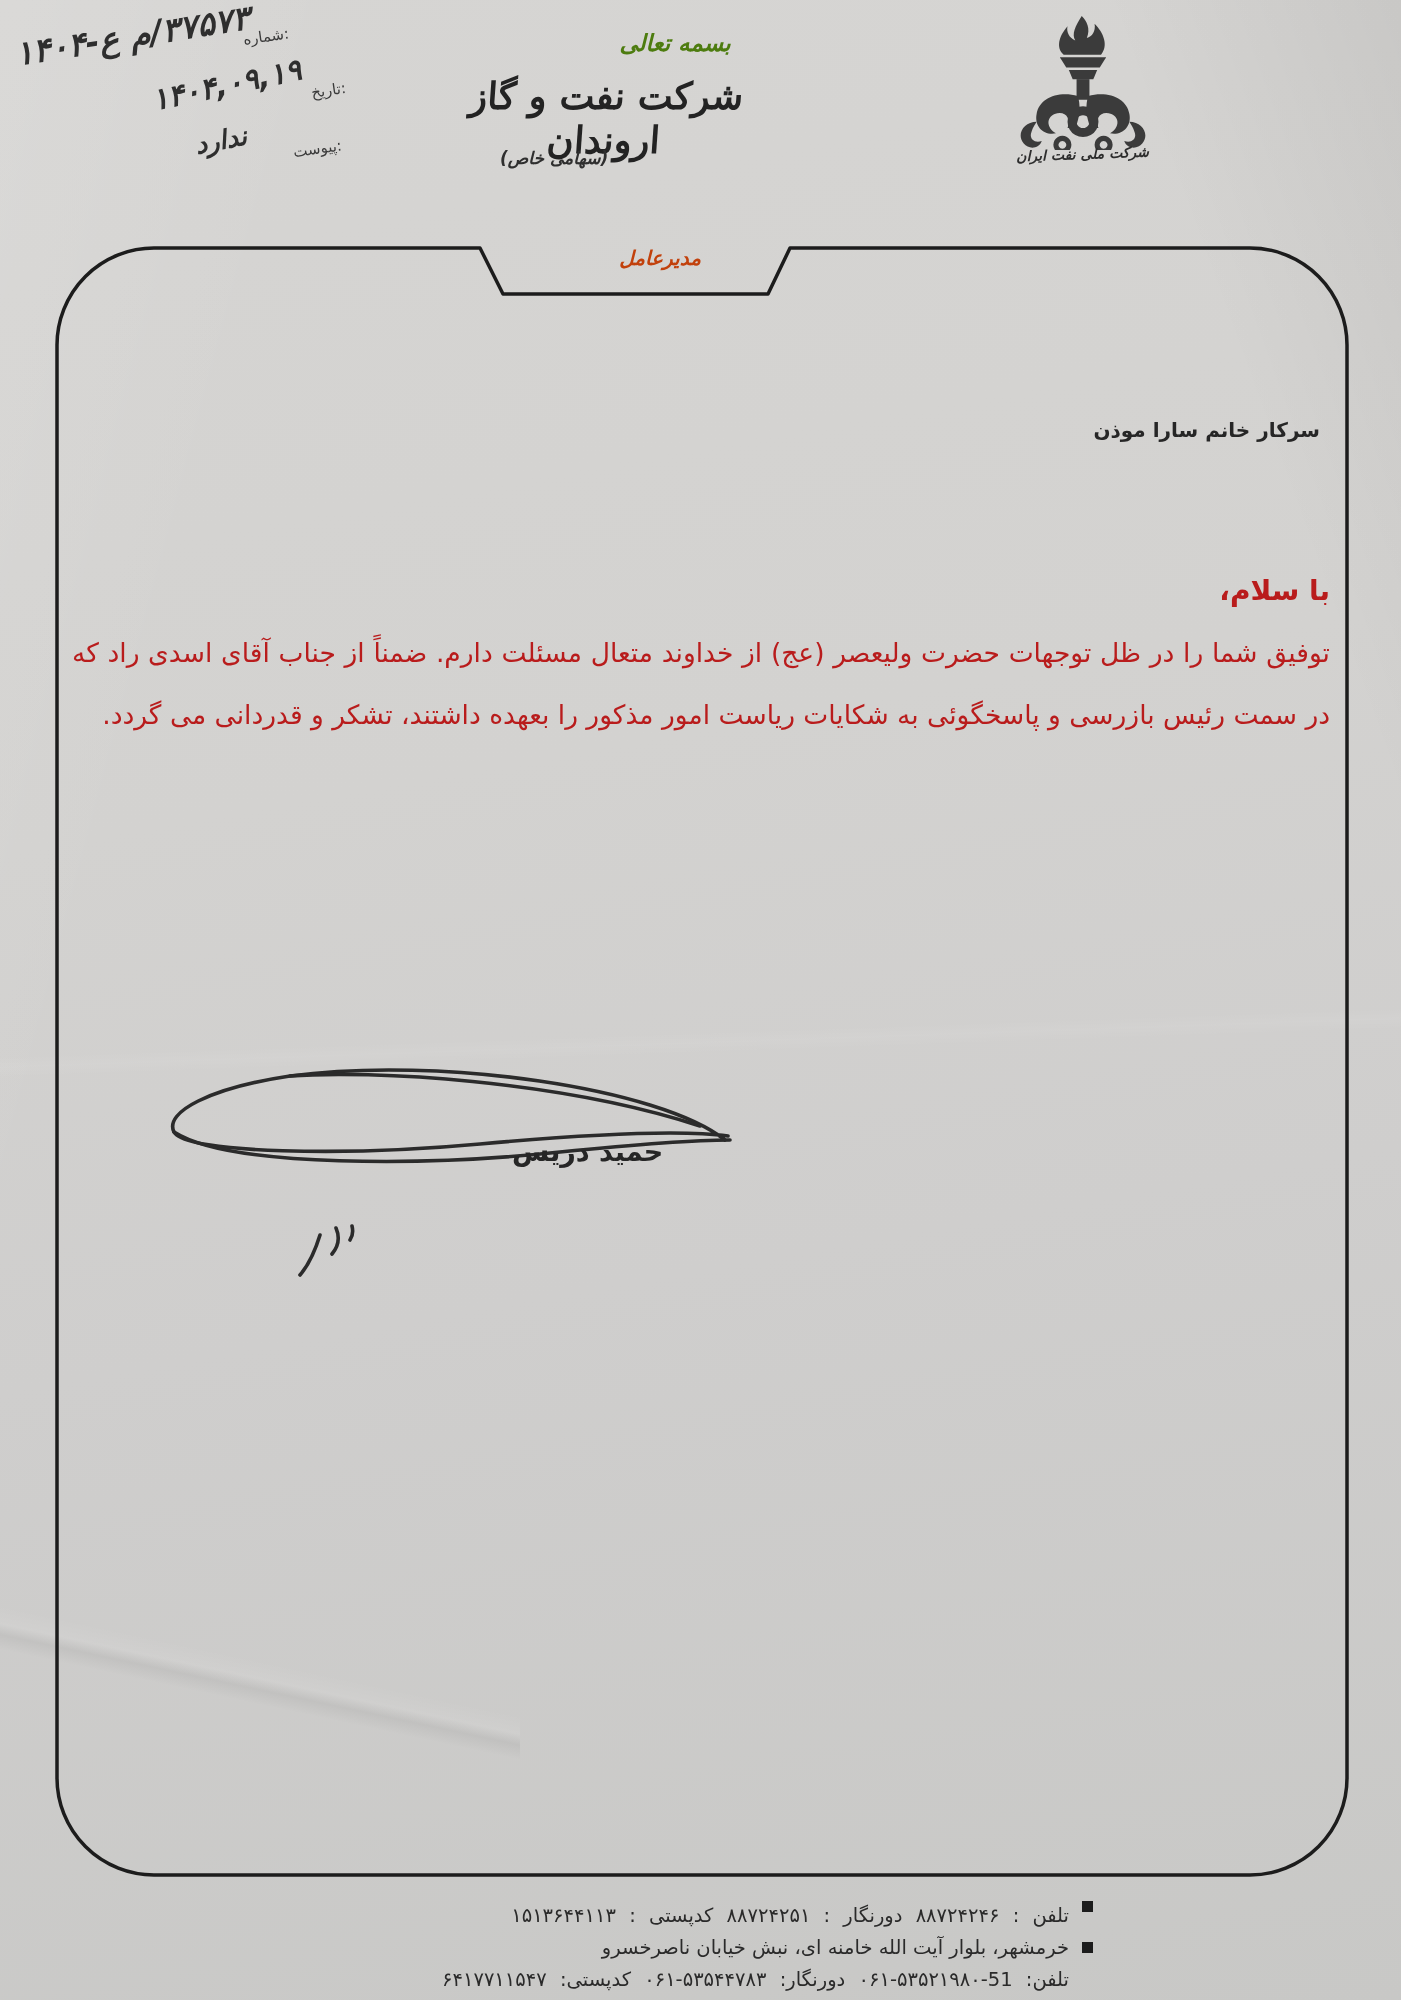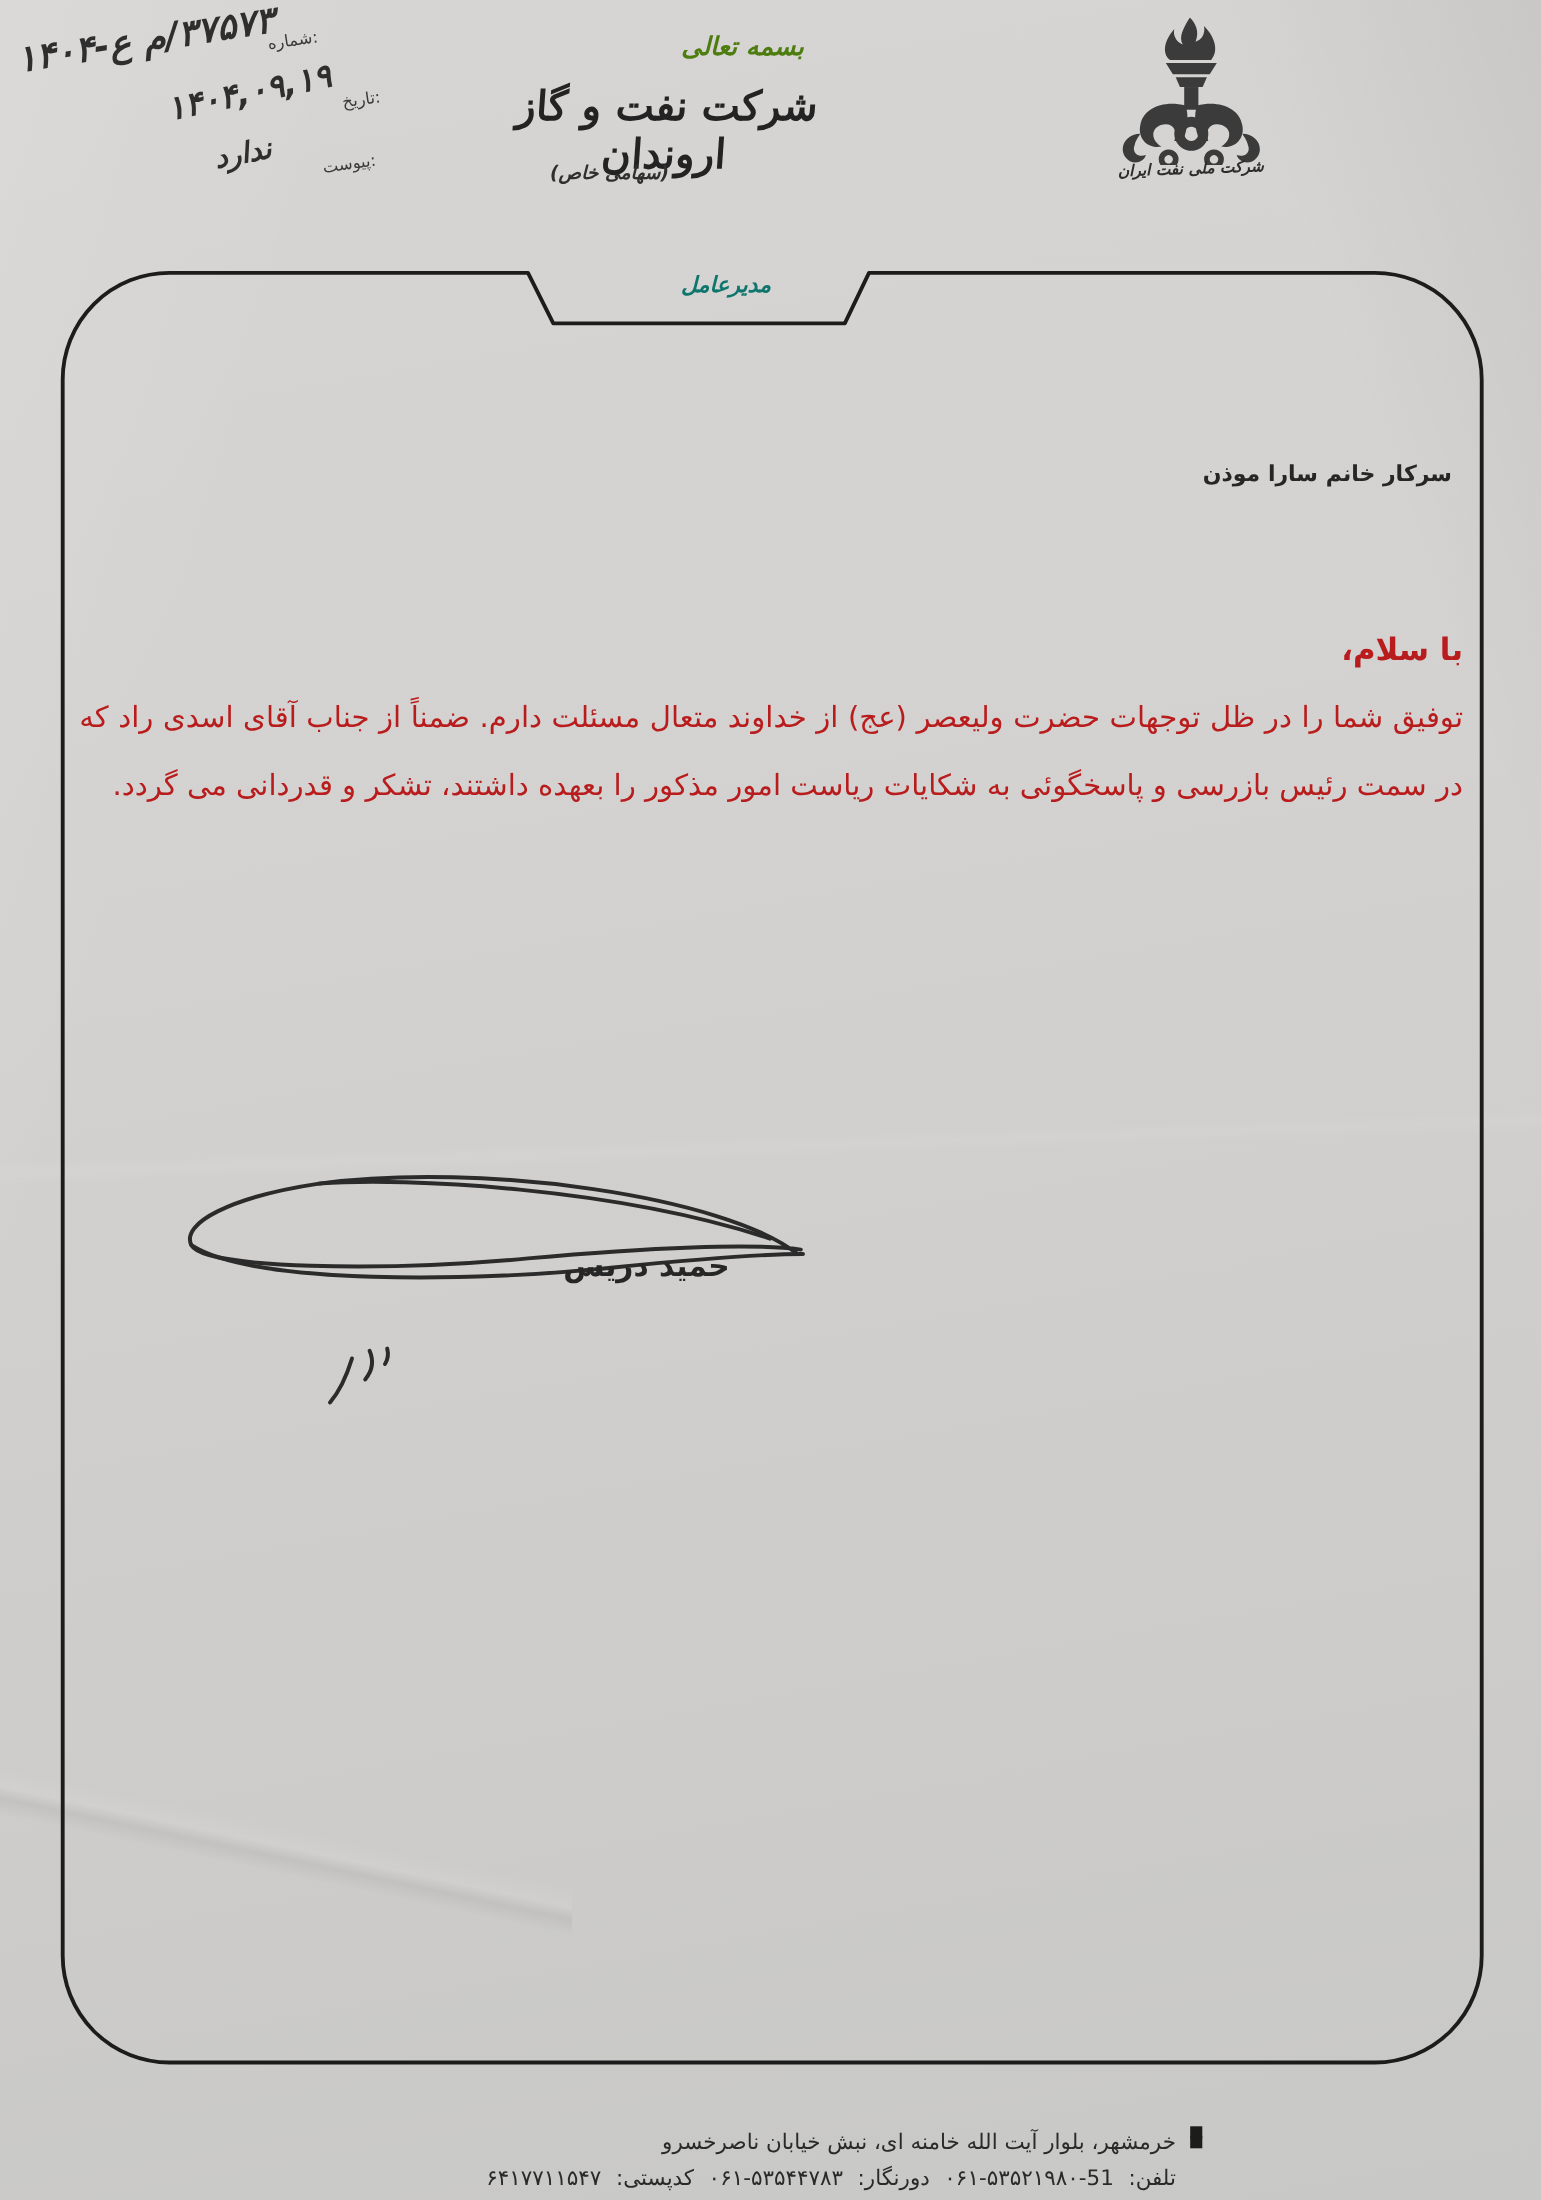--- a/index.html
+++ b/index.html
@@ -25,21 +25,21 @@
     font-style:italic;letter-spacing:1px;}
   
   .bismillah{position:absolute;left:560px;top:30px;width:230px;text-align:center;
     font-size:23px;font-style:italic;font-weight:600;color:#4d7c0f;}
   .company{position:absolute;left:420px;top:74px;width:370px;text-align:center;
     font-size:37px;font-weight:bold;font-family:"DejaVu Serif","Liberation Serif",serif;
     color:#232323;transform:skewX(-4deg);}
   .companyType{position:absolute;left:500px;top:148px;width:300px;
     font-size:17px;font-style:italic;font-weight:600;color:#2f2f2f;}
   .roleNotch{position:absolute;left:560px;top:246px;width:200px;text-align:center;
-    font-size:20px;font-style:italic;font-weight:600;color:#0f766e;}
+    font-size:20px;font-style:italic;font-weight:600;color:#c2410c;}
   .logoWrap{position:absolute;left:1018px;top:16px;width:130px;height:134px;}
   .logoCaption{position:absolute;left:1000px;top:146px;width:165px;text-align:center;
     font-size:14px;font-style:italic;font-weight:600;color:#2d2d2d;transform:rotate(-2deg);}
   
   .addressee{position:absolute;left:1040px;top:418px;width:280px;font-size:20px;font-weight:bold;
     text-align:right;white-space:nowrap;direction:rtl;}
   .bodyWrap{position:absolute;left:72px;top:560px;width:1258px;direction:rtl;text-align:justify;
     font-size:26.5px;line-height:62px;color:#b91c1c;}
   .bodyWrap p{margin:0;}
   .salut{font-weight:bold;font-size:28px;}
@@ -121,18 +121,19 @@
       <path d="M180 195 q-8 26 -20 40 M196 188 q6 14 -4 26 M212 186 q2 8 -2 14"></path>
     </g>
   </svg>
 </div>
 <div class="sigName">حمید دریس</div>
 
 <div class="footer">
   <div class="line addr">
     <span class="sq"></span>
   </div>
+  <div class="line nums">تلفن : ۸۸۷۲۴۲۴۶ دورنگار : ۸۸۷۲۴۲۵۱ کدپستی : ۱۵۱۳۶۴۴۱۱۳</div>
   <div class="line addr">
     <span class="sq"></span>
     <span>خرمشهر، بلوار آیت الله خامنه ای، نبش خیابان ناصرخسرو</span>
   </div>
   <div class="line nums">تلفن: 51-۵۳۵۲۱۹۸۰-۰۶۱ دورنگار: ۵۳۵۴۴۷۸۳-۰۶۱ کدپستی: ۶۴۱۷۷۱۱۵۴۷</div>
 </div>
 
 </body></html>

